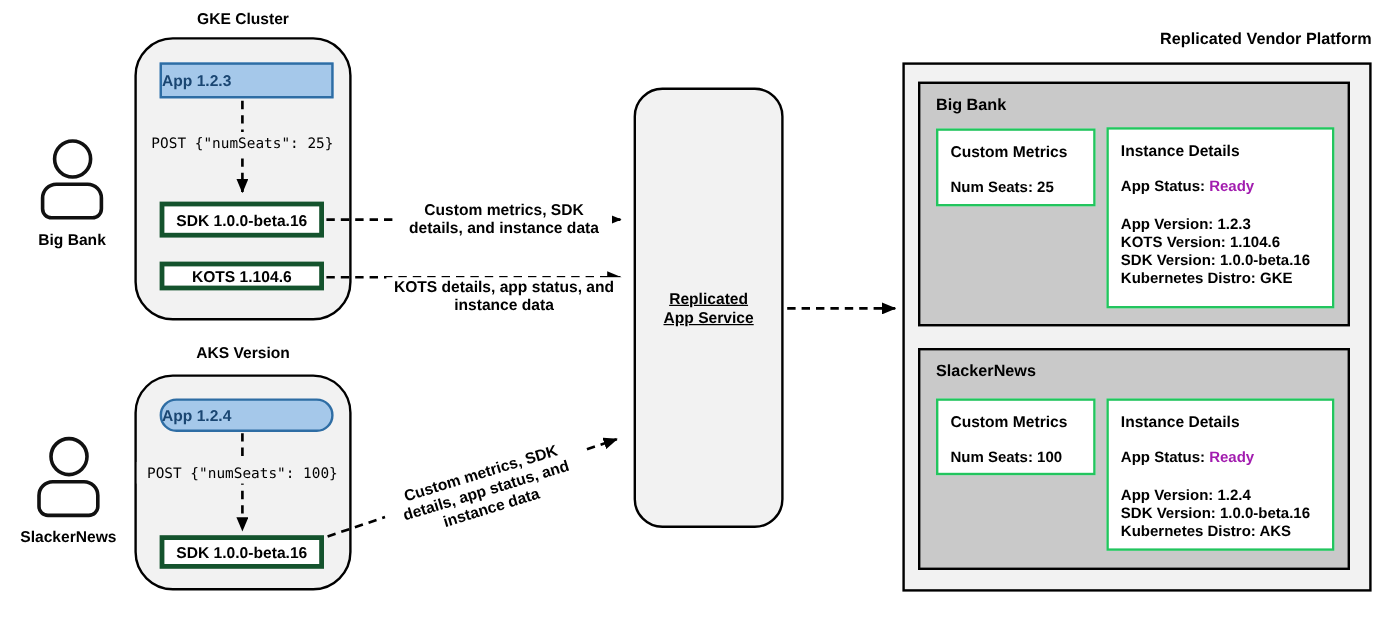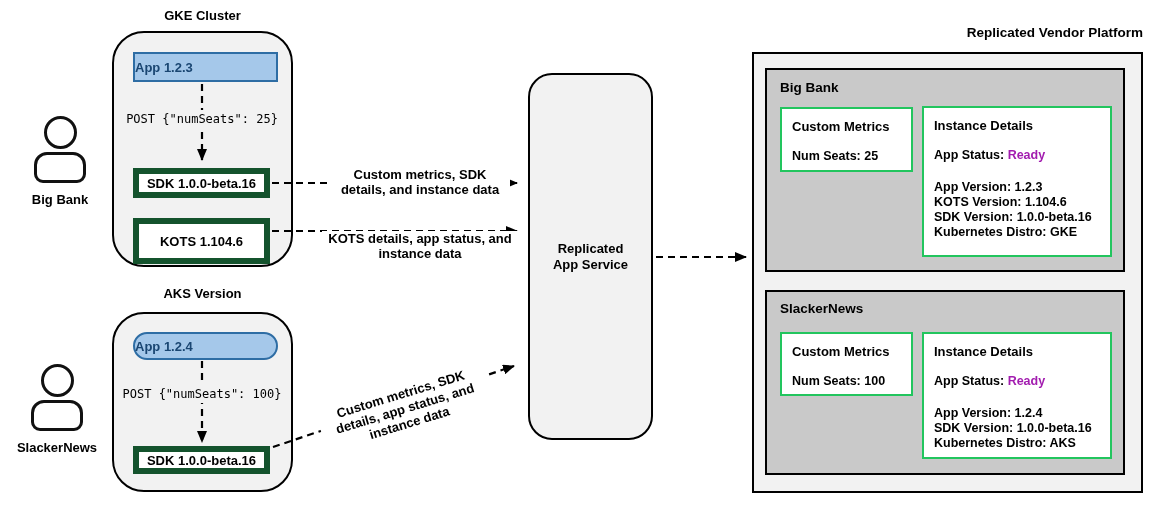--- a/index.html
+++ b/index.html
@@ -23,21 +23,21 @@
 
   
   .app-box {
     background:#a5c8ea; border:2px solid #2e6da4;
     display:flex; align-items:center; justify-content:flex-start;
     font-weight:bold; font-size:13px; color:#1a4672;
   }
 
   
   .comp-box {
-    background:#ffffff; border:6px solid #14532d;
+    background:#ffffff; border:4px solid #14532d;
     display:flex; align-items:center; justify-content:center;
     font-weight:bold; font-size:13px;
   }
 
   .post-label {
     background:#f2f2f2; font-family:"DejaVu Sans Mono","Liberation Mono",monospace;
     font-size:12px; text-align:center; padding:2px 0;
   }
 
   
@@ -50,20 +50,21 @@
     background:#ffffff; font-weight:bold; font-size:13px; line-height:15px;
     text-align:center; white-space:pre-line;
   }
 
   
   .service-box {
     background:#f2f2f2; border:2.5px solid #000; border-radius:24px;
     display:flex; align-items:center; justify-content:center;
     font-weight:bold; font-size:13px; line-height:16px; text-align:center;
     white-space:pre-line;
+    text-decoration:underline;
   }
 
   
   .platform-outer { background:#f2f2f2; border:2.5px solid #000; }
   .platform-title { font-weight:bold; font-size:13.5px; text-align:right; }
   .tenant-panel { background:#c9c9c9; border:2.5px solid #000; }
   .tenant-name { font-weight:bold; font-size:13.5px; }
   .white-card {
     background:#ffffff; border:2px solid #22c55e; padding:10px 8px 0 10px;
     font-weight:bold; font-size:12.5px; line-height:15px;
@@ -114,21 +115,21 @@
   </svg>
 
   <div class="abs layer3 cluster-title center" style="left:112px; top:8px; width:181px;">GKE Cluster</div>
   <div class="abs layer3 app-box" style="left:133px; top:52px; width:145px; height:30px;">
     <span>App 1.2.3</span>
   </div>
   <div class="abs layer3 post-label" style="left:118px; top:110px; width:168px;">POST {"numSeats": 25}</div>
   <div class="abs layer3 comp-box" style="left:133px; top:168px; width:137px; height:30px;">
     <span>SDK 1.0.0-beta.16</span>
   </div>
-  <div class="abs layer3 comp-box" style="left:133px; top:218px; width:137px; height:46px;">
+  <div class="abs layer3 comp-box" style="left:133px; top:218px; width:137px; height:24px;">
     <span>KOTS 1.104.6</span>
   </div>
 
   <div class="abs layer3 cluster-title center" style="left:112px; top:286px; width:181px;">AKS Version</div>
   <div class="abs layer3 app-box" style="left:133px; top:332px; width:145px; height:28px;border-radius:14px;">
     <span>App 1.2.4</span>
   </div>
   <div class="abs layer3 post-label" style="left:114px; top:385px; width:176px;">POST {"numSeats": 100}</div>
   <div class="abs layer3 comp-box" style="left:133px; top:446px; width:137px; height:28px;">
     <span>SDK 1.0.0-beta.16</span>

